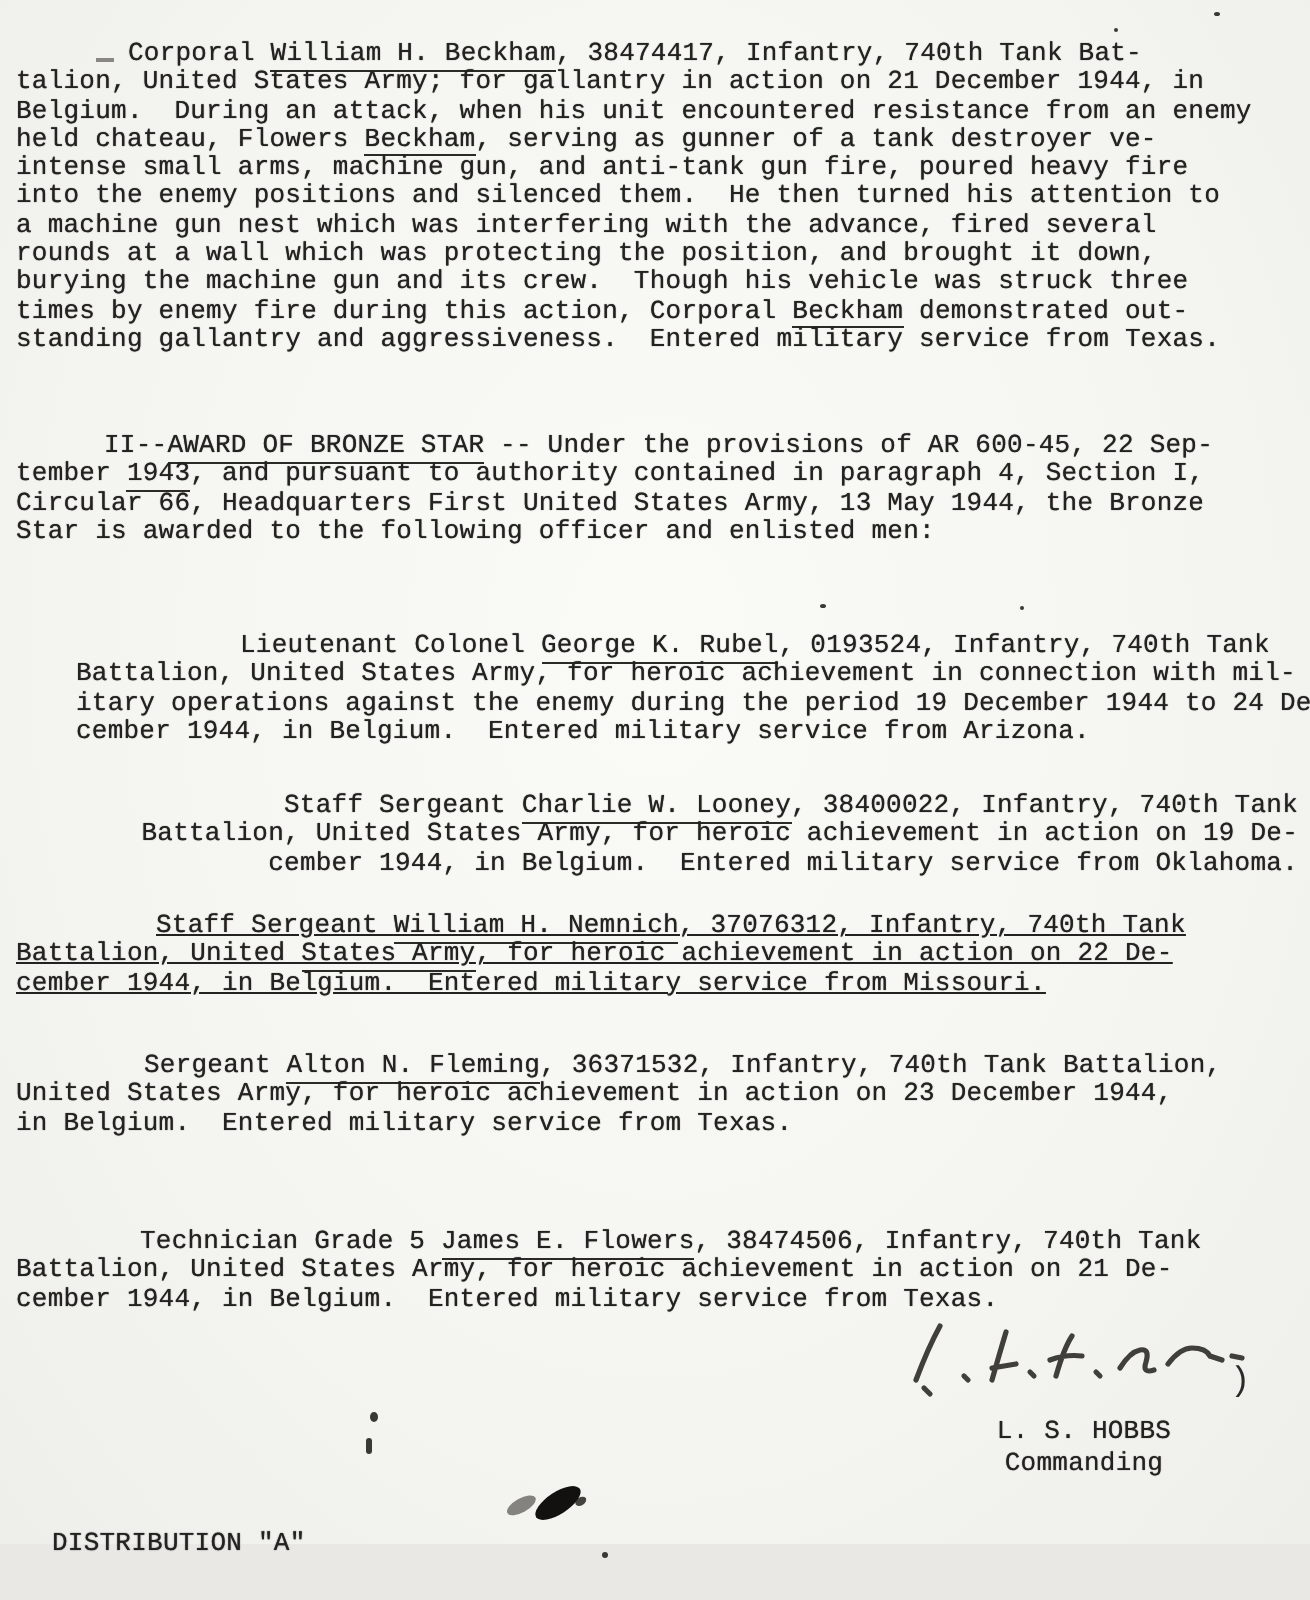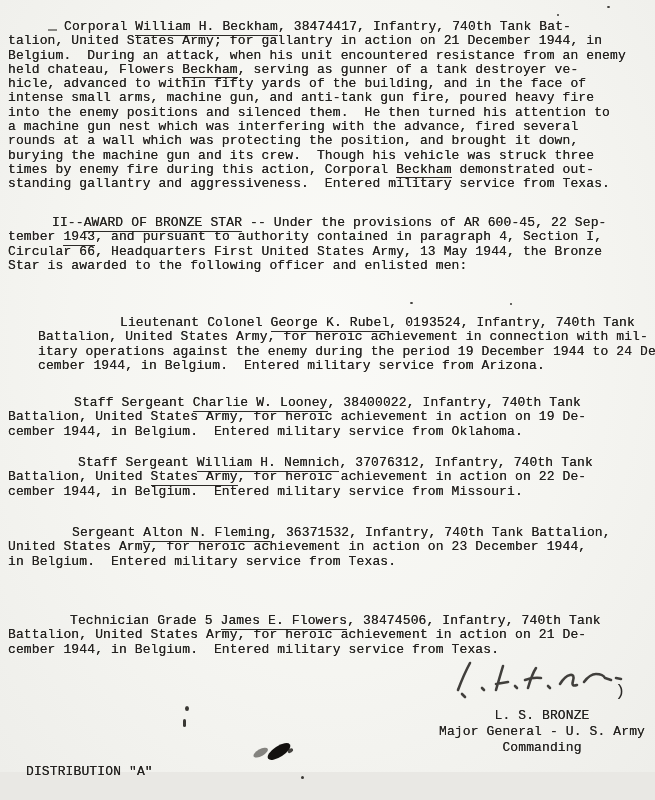--- a/index.html
+++ b/index.html
@@ -51,47 +51,46 @@
 <body>
 
 <div class="page">
 
   <div id="paragraphs">
       <div class="para" style="top: 20px;">
         <div class="line" style="padding-left: 56px;"><span>Corporal </span><span class="u">William H. Beckham</span><span>, 38474417, Infantry, 740th Tank Bat-</span></div>
         <div class="line"><span>talion, United States Army; for gallantry in action on 21 December 1944, in</span></div>
         <div class="line"><span>Belgium.  During an attack, when his unit encountered resistance from an enemy</span></div>
         <div class="line"><span>held chateau, Flowers </span><span class="u">Beckham</span><span>, serving as gunner of a tank destroyer ve-</span></div>
-        <div class="line"><span>hicle, advanced to within fifty yards of the building, and in the face of</span></div>
         <div class="line"><span>intense small arms, machine gun, and anti-tank gun fire, poured heavy fire</span></div>
         <div class="line"><span>into the enemy positions and silenced them.  He then turned his attention to</span></div>
         <div class="line"><span>a machine gun nest which was interfering with the advance, fired several</span></div>
         <div class="line"><span>rounds at a wall which was protecting the position, and brought it down,</span></div>
         <div class="line"><span>burying the machine gun and its crew.  Though his vehicle was struck three</span></div>
         <div class="line"><span>times by enemy fire during this action, Corporal </span><span class="u">Beckham</span><span> demonstrated out-</span></div>
         <div class="line"><span>standing gallantry and aggressiveness.  Entered military service from Texas.</span></div>
       </div>
       <div class="para" style="top: 216px;">
         <div class="line" style="padding-left: 44px;"><span>II--</span><span class="u">AWARD OF BRONZE STAR</span><span> -- Under the provisions of AR 600-45, 22 Sep-</span></div>
         <div class="line"><span>tember </span><span class="u">1943</span><span>, and pursuant to authority contained in paragraph 4, Section I,</span></div>
         <div class="line"><span>Circular 66, Headquarters First United States Army, 13 May 1944, the Bronze</span></div>
         <div class="line"><span>Star is awarded to the following officer and enlisted men:</span></div>
       </div>
       <div class="para" style="top: 316px; margin-left: 30px;">
         <div class="line" style="padding-left: 82px;"><span>Lieutenant Colonel </span><span class="u">George K. Rubel</span><span>, 0193524, Infantry, 740th Tank</span></div>
         <div class="line"><span>Battalion, United States Army, for heroic achievement in connection with mil-</span></div>
         <div class="line"><span>itary operations against the enemy during the period 19 December 1944 to 24 De-</span></div>
         <div class="line"><span>cember 1944, in Belgium.  Entered military service from Arizona.</span></div>
       </div>
-      <div class="para" style="top: 396px;">
+      <div class="para" style="top: 396px; text-align: right;">
         <div class="line" style="padding-left: 66px;"><span>Staff Sergeant </span><span class="u">Charlie W. Looney</span><span>, 38400022, Infantry, 740th Tank</span></div>
         <div class="line"><span>Battalion, United States Army, for heroic achievement in action on 19 De-</span></div>
         <div class="line"><span>cember 1944, in Belgium.  Entered military service from Oklahoma.</span></div>
       </div>
-      <div class="para" style="top: 456px;">
+      <div class="para" style="top: 456px; text-decoration: underline;">
         <div class="line" style="padding-left: 70px;"><span>Staff Sergeant </span><span class="u">William H. Nemnich</span><span>, 37076312, Infantry, 740th Tank</span></div>
         <div class="line"><span>Battalion, United </span><span class="u">States Army</span><span>, for heroic achievement in action on 22 De-</span></div>
         <div class="line"><span>cember 1944, in Belgium.  Entered military service from Missouri.</span></div>
       </div>
       <div class="para" style="top: 526px;">
         <div class="line" style="padding-left: 64px;"><span>Sergeant </span><span class="u">Alton N. Fleming</span><span>, 36371532, Infantry, 740th Tank Battalion,</span></div>
         <div class="line"><span>United States Army, for heroic achievement in action on 23 December 1944,</span></div>
         <div class="line"><span>in Belgium.  Entered military service from Texas.</span></div>
       </div>
       <div class="para" style="top: 614px;">
@@ -113,22 +112,21 @@
       <path d="M76,38 Q80,24 84,18 M73,30 q8,-3 16,-2"></path>
       <path d="M96,36 l2,2"></path>
       <path d="M108,34 q5,-8 10,-9 q5,-1 3,6 q-2,6 4,4"></path>
       <path d="M132,32 q6,-8 12,-8 q7,0 9,4 l6,2"></path>
       <path d="M164,28 l5,1"></path>
     </g>
   </svg>
   <div class="paren">)</div>
 
   <div class="sig-block">
-    <div>L. S. BRONZE</div>
-    <div>Major General - U. S. Army</div>
+    <div>L. S. HOBBS</div>
     <div>Commanding</div>
   </div>
 
   <div class="distribution">DISTRIBUTION "A"</div>
 
   <div class="smudge"></div>
   <span class="speck" style="left:185px;top:706px;width:4px;height:5px;"></span>
   <span class="speck" style="left:183px;top:719px;width:3px;height:8px;border-radius:2px;"></span>
   <span class="speck" style="left:301px;top:776px;width:3px;height:3px;"></span>
   <span class="speck" style="left:607px;top:6px;width:3px;height:2px;"></span>

